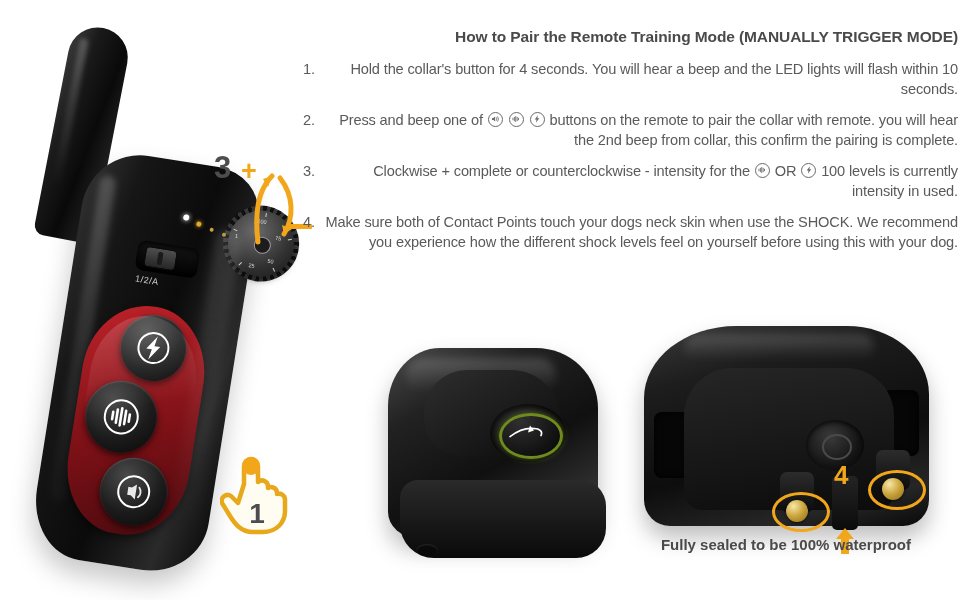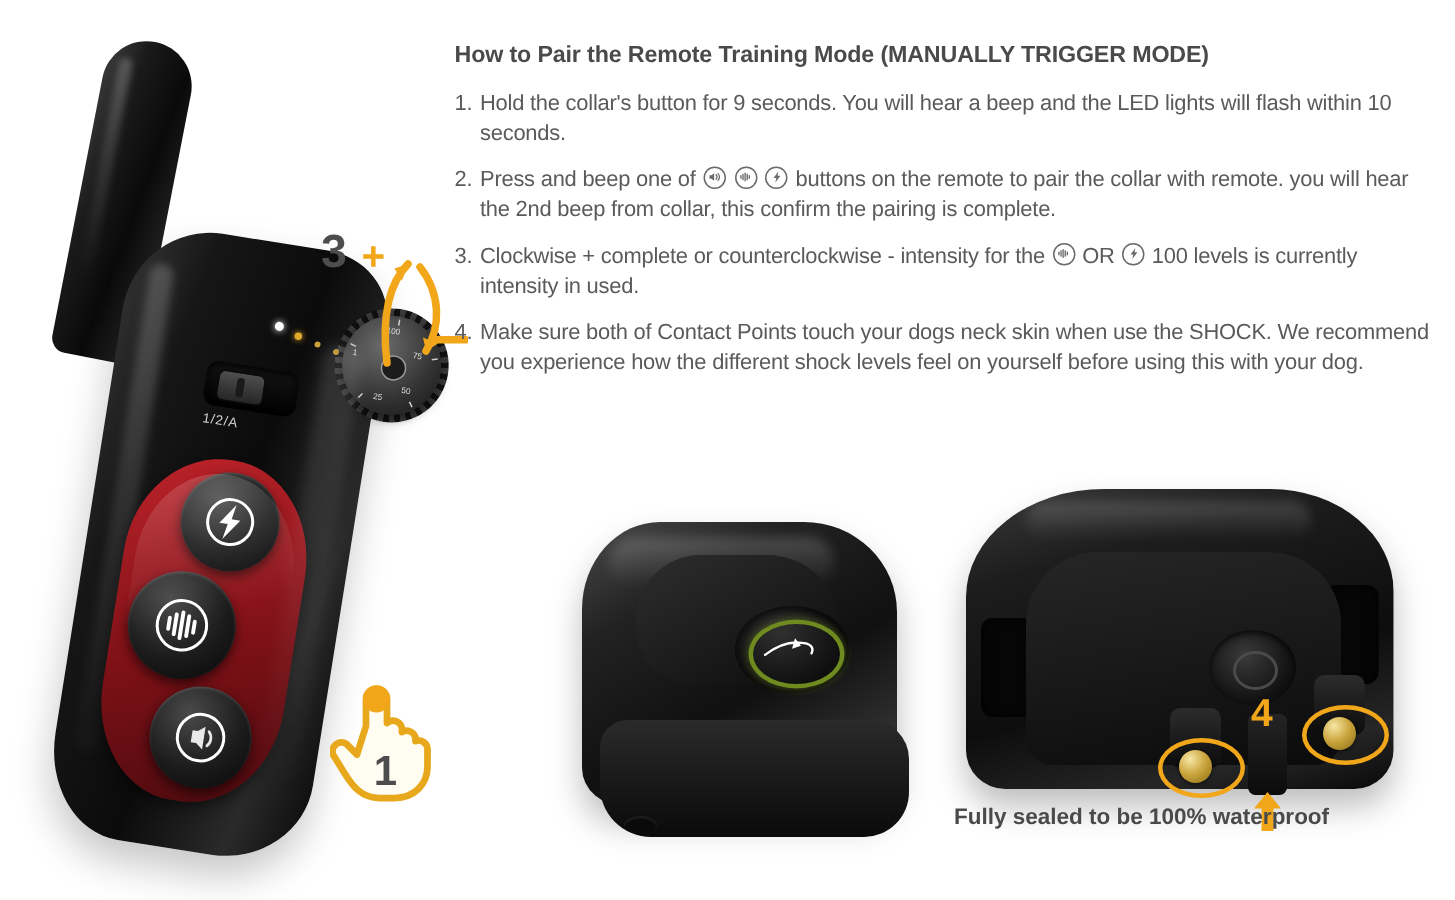--- a/index.html
+++ b/index.html
@@ -1,21 +1,21 @@
 <!DOCTYPE html>
 <html><head>
 <meta charset="utf-8">
 <style>
   html,body{margin:0;padding:0;background:#ffffff;}
   body{width:970px;height:600px;position:relative;overflow:hidden;
        font-family:"Liberation Sans",sans-serif;color:#4a4a4a;}
   .page{position:absolute;inset:0;background:#fff;}
 
   
-  .instructions{position:absolute;left:303px;top:28px;width:655px;}
+  .instructions{position:absolute;left:303px;top:28px;width:655px;text-align:right;}
   .title{font-size:15.5px;font-weight:bold;color:#4a4a4a;letter-spacing:-.1px;
          margin:0 0 14px 0;white-space:nowrap;}
   .step{position:relative;padding-left:17px;margin-bottom:11px;
         font-size:14.6px;line-height:1.37;color:#5a5a5a;letter-spacing:-.15px;}
   .step .num{position:absolute;left:0;top:0;}
   .step .body{display:block;}
 
   
   .ic{display:inline-block;width:13px;height:13px;border:1.1px solid #6a6a6a;
       border-radius:50%;position:relative;vertical-align:-2px;margin:0 1px;}
@@ -140,21 +140,21 @@
       box-shadow:0 1px 3px rgba(0,0,0,.6);}
   .prong.gL{left:102px;top:132px;}
   .prong.gR{left:198px;top:110px;}
   .ringhi{position:absolute;border:3px solid #F2A71B;border-radius:50%;}
   .ringhi.hL{left:88px;top:124px;width:52px;height:34px;}
   .ringhi.hR{left:184px;top:102px;width:52px;height:34px;}
   .cpd-tab{position:absolute;left:148px;top:108px;width:26px;height:54px;
       background:linear-gradient(180deg,#242424,#0b0b0b);border-radius:5px;}
   .cpd-num4{position:absolute;left:150px;top:92px;font-size:26px;font-weight:bold;color:#F2A71B;}
   .cpd-arrow{position:absolute;left:152px;top:160px;width:18px;height:26px;}
-  .cpd-cap{position:absolute;left:0;top:214px;width:300px;text-align:left;
+  .cpd-cap{position:absolute;left:0;top:214px;width:300px;text-align:center;
       font-size:15px;font-weight:bold;color:#4a4a4a;white-space:nowrap;}
 
   
   .callout3{position:absolute;left:194px;top:130px;width:105px;height:110px;}
   .c3-num{position:absolute;left:0;top:2px;font-size:31px;font-weight:bold;color:#4d4d4d;}
   .c3-plus{position:absolute;left:27px;top:8px;font-size:27px;font-weight:bold;color:#F2A71B;}
   .c3-minus{position:absolute;left:72px;top:76px;width:26px;height:5px;background:#F2A71B;border-radius:1px;}
 
   .hand{position:absolute;}
   .hand .hnum{position:absolute;left:0;top:0;width:100%;text-align:center;
@@ -286,21 +286,21 @@
       </div>
     </div>
     <div class="cpd-cap">Fully sealed to be 100% waterproof</div>
   </div>
 
   <div class="instructions">
     <h1 class="title">How to Pair the Remote Training Mode (MANUALLY TRIGGER MODE)</h1>
 
     <div class="step">
       <span class="num">1.</span>
-      <span class="body">Hold the collar's button for 9 seconds. You will hear a beep and the LED lights will flash within 10 seconds.</span>
+      <span class="body">Hold the collar's button for 4 seconds. You will hear a beep and the LED lights will flash within 10 seconds.</span>
     </div>
 
     <div class="step">
       <span class="num">2.</span>
       <span class="body"><span>Press and beep one of</span>
         <span class="ic"><svg width="9" height="9" viewBox="0 0 9 9">
               <path d="M1.5 3.4h1.4L4.6 2v5L2.9 5.6H1.5Z" fill="#6a6a6a"></path>
               <path d="M5.9 3a2.3 2.3 0 0 1 0 3" fill="none" stroke="#6a6a6a" stroke-width=".8" stroke-linecap="round"></path>
               <path d="M7.2 2.2a3.6 3.6 0 0 1 0 4.6" fill="none" stroke="#6a6a6a" stroke-width=".8" stroke-linecap="round"></path>
             </svg></span>

